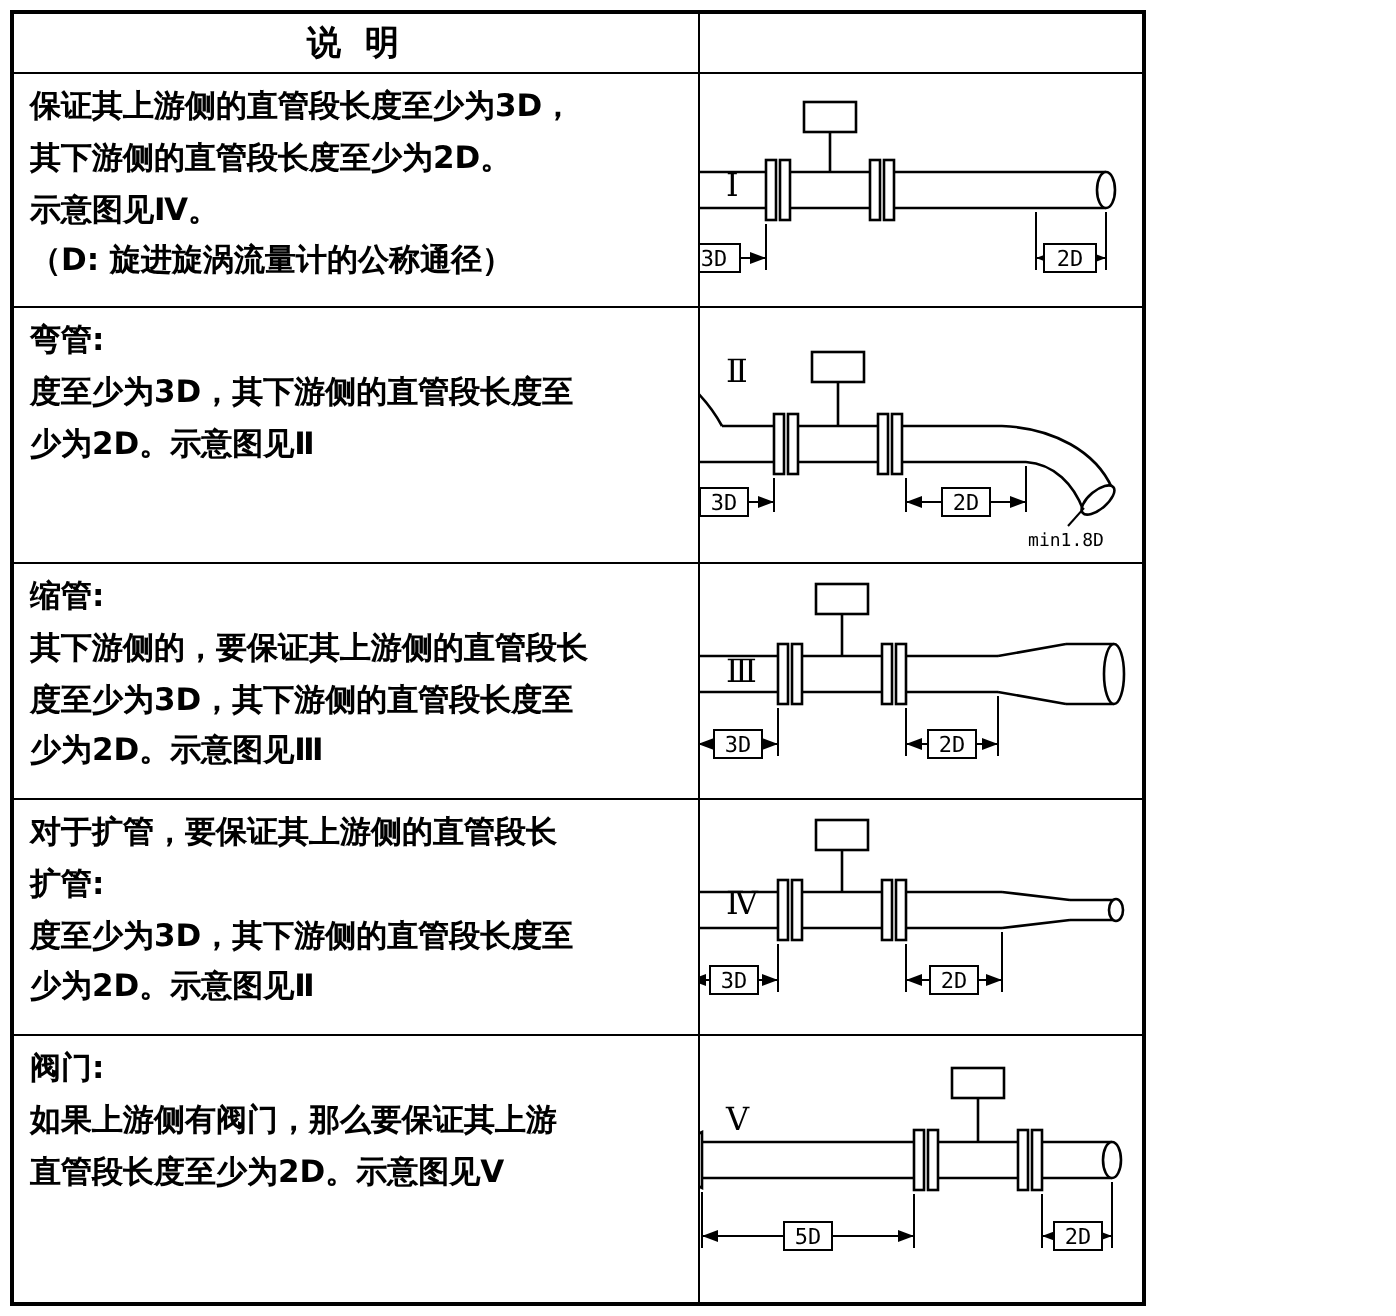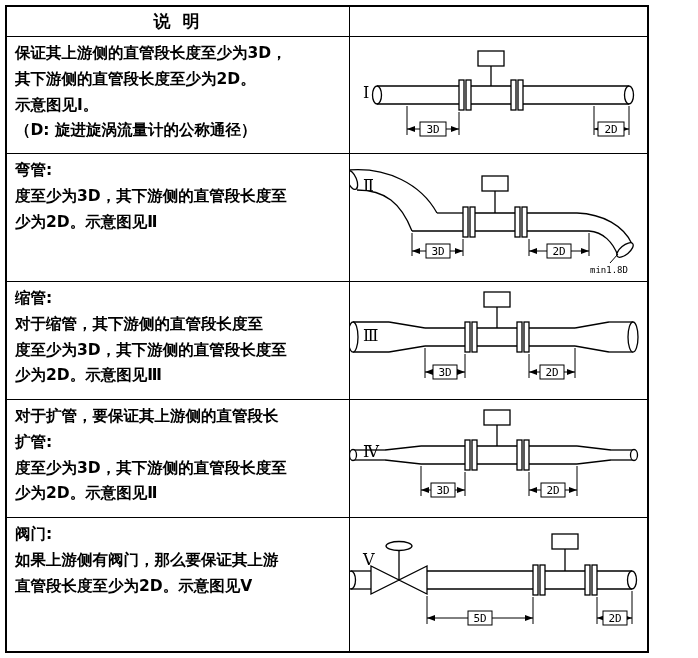--- a/index.html
+++ b/index.html
@@ -4,21 +4,21 @@
 <style>
   * { box-sizing: border-box; }
   html, body { margin: 0; padding: 0; background: #ffffff; }
   body {
     width: 698px; height: 658px; position: relative;
     font-family: "DejaVu Sans", "Liberation Sans", sans-serif;
     color: #000;
   }
   .table {
     position: absolute; left: 5px; top: 5px;
-    width: 644px; height: 648px;
+    width: 568px; height: 648px;
     border: 2px solid #000;
     display: grid;
     grid-template-columns: 343px 1fr;
     grid-template-rows: 30px 117px 128px 118px 118px 1fr;
     background: #fff;
   }
   .cell { border-bottom: 1px solid #000; overflow: hidden; }
   .left { border-right: 1px solid #000; }
   .last { border-bottom: none; }
   .header-cell {
@@ -57,21 +57,21 @@
 <div class="table">
 
   <div class="cell left header-cell">
     <span>说 明</span>
   </div>
   <div class="cell"></div>
 
   <div class="cell left text-cell">
     <div class="tline">保证其上游侧的直管段长度至少为3D，</div>
     <div class="tline">其下游侧的直管段长度至少为2D。</div>
-    <div class="tline">示意图见Ⅰ。</div>
+    <div class="tline">示意图见Ⅳ。</div>
     <div class="tline">（D: 旋进旋涡流量计的公称通径）</div>
   </div>
   <div class="cell diagram-cell">
     <span class="numeral" style="top:46px">Ⅰ</span>
     <svg class="dwg" width="310" height="117" viewBox="0 0 310 117">
       <g>
         <line class="pl" x1="40" y1="49" x2="122" y2="49"></line>
         <line class="pl" x1="40" y1="67" x2="122" y2="67"></line>
         <ellipse class="pf" cx="40" cy="58" rx="4.5" ry="9"></ellipse>
         <line class="pl" x1="134" y1="49" x2="174" y2="49"></line>
@@ -159,21 +159,21 @@
       </g>
       <g>
         <line class="dim" x1="281" y1="100" x2="273" y2="109"></line>
         <text class="notetext" x="272" y="119">min1.8D</text>
       </g>
     </svg>
   </div>
 
   <div class="cell left text-cell">
     <div class="tline">缩管:</div>
-    <div class="tline">对于缩管，其下游侧的直管段长度至</div>
+    <div class="tline">其下游侧的，要保证其上游侧的直管段长</div>
     <div class="tline">度至少为3D，其下游侧的直管段长度至</div>
     <div class="tline">少为2D。示意图见Ⅲ</div>
   </div>
   <div class="cell diagram-cell">
     <span class="numeral" style="top:44px">Ⅲ</span>
     <svg class="dwg" width="310" height="118" viewBox="0 0 310 118">
       <g>
         <line class="pl" x1="16" y1="40" x2="52" y2="40"></line>
         <line class="pl" x1="16" y1="70" x2="52" y2="70"></line>
         <ellipse class="pf" cx="16" cy="55" rx="5" ry="15"></ellipse>

